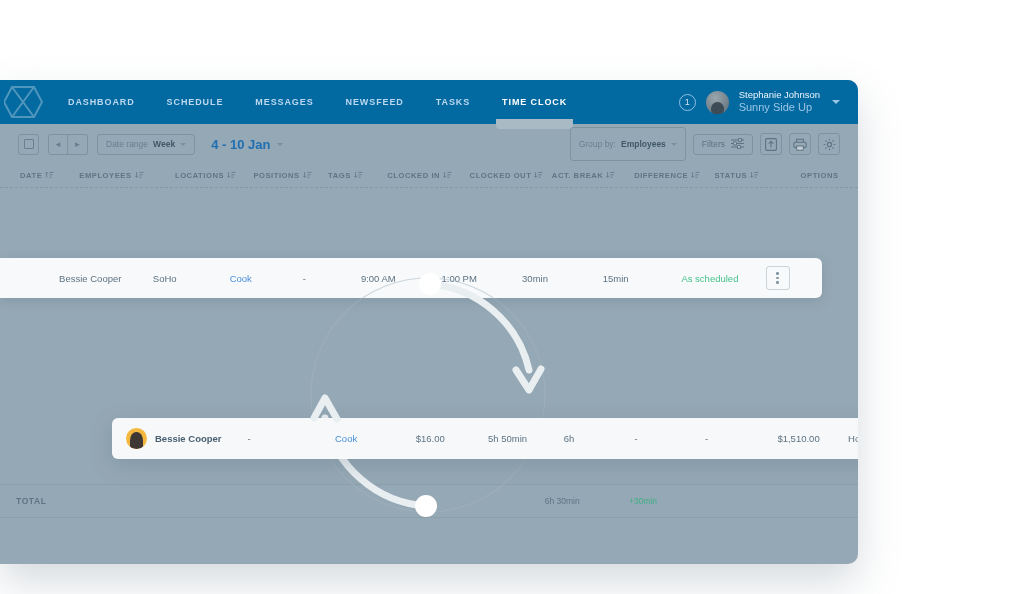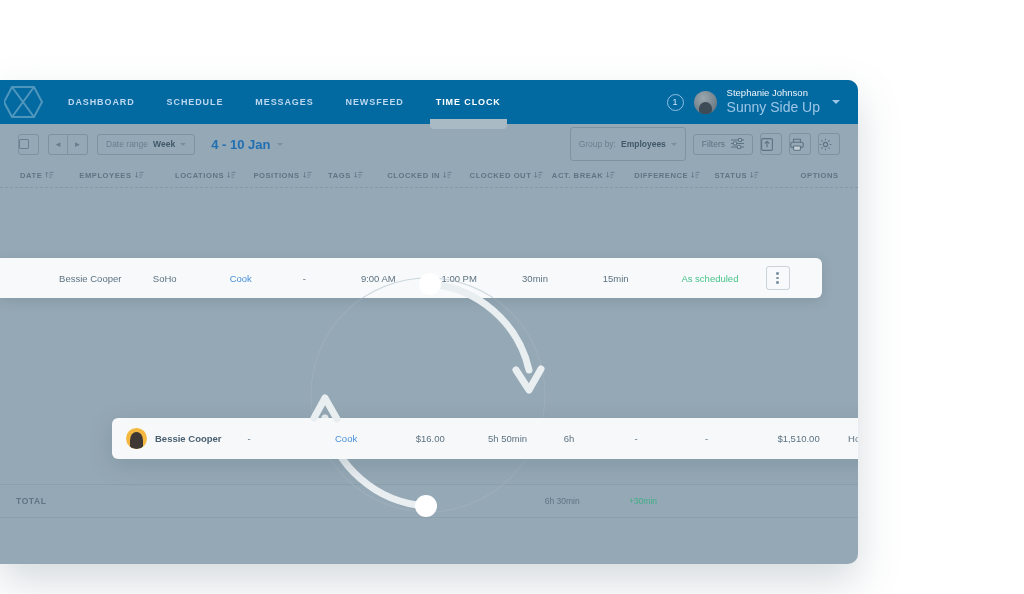--- a/index.html
+++ b/index.html
@@ -54,34 +54,34 @@
     width:23px; height:23px; border-radius:50%;
     background:radial-gradient(circle at 40% 30%, #9aa7ae, #5d6b76);
     position:relative; overflow:hidden; flex:0 0 23px;
   }
   #user-avatar::after{
     content:""; position:absolute; left:5px; top:11px; width:13px; height:13px;
     border-radius:50% 50% 40% 40%; background:#3d4b57;
   }
   #user-text { line-height:1.15; }
   #user-name { font-size:9.5px; color:#ecf4fb; }
-  #user-org  { font-size:14px; color:#9cc6e6; }
+  #user-org  { font-size:11px; color:#9cc6e6; }
   #user-caret {
     width:0;height:0;border-left:4px solid transparent;border-right:4px solid transparent;
     border-top:4px solid #9cc6e6; margin-left:2px;
   }
 
   
   #toolbar {
     position:absolute; left:0; top:44px; width:858px; height:40px;
     display:flex; align-items:center; padding:0 18px;
   }
   .tb-box {
     border:1px solid rgba(90,110,125,.38); border-radius:3px;
-    height:21px; display:flex; align-items:center; 
+    height:21px; display:flex; align-items:center; justify-content:center;
     color:#5e7382; font-size:9px;
   }
   #tb-check { width:21px; }
   #tb-check i {
     width:10px;height:10px;border:1.4px solid #6a7f8d;border-radius:1px;display:block;
   }
   #tb-nav { margin-left:9px; display:flex; }
   #tb-nav .arw { width:20px; height:21px; border:1px solid rgba(90,110,125,.38);
     display:flex;align-items:center;justify-content:center; color:#6a7f8d; font-size:8px;}
   #tb-nav .arw:first-child{border-radius:3px 0 0 3px;}
@@ -197,20 +197,23 @@
         <span>DASHBOARD</span>
       </div>
       <div class="nav-item">
         <span>SCHEDULE</span>
       </div>
       <div class="nav-item">
         <span>MESSAGES</span>
       </div>
       <div class="nav-item">
         <span>NEWSFEED</span>
+      </div>
+      <div class="nav-item">
+        <span>TASKS</span>
       </div>
       <div class="nav-item active">
         <span>TIME CLOCK</span>
       </div>
 
       <div id="nav-right">
         <div id="info-badge">
           <span>1</span>
         </div>
         <div id="user-avatar"></div>

